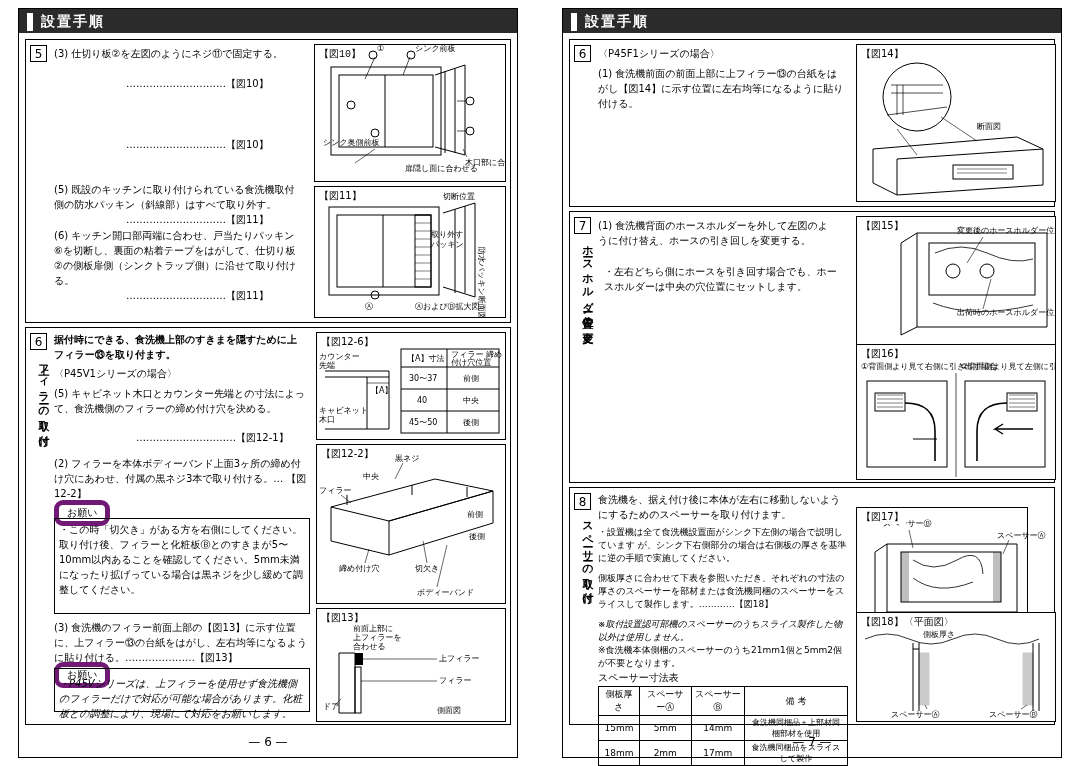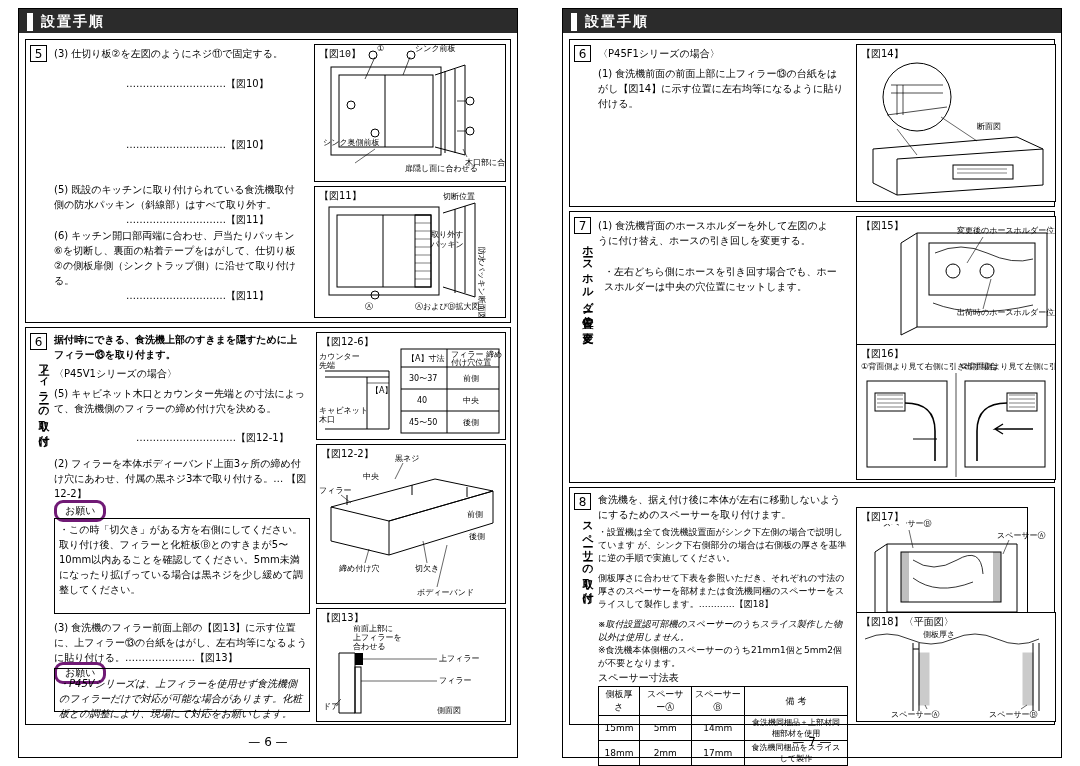--- a/index.html
+++ b/index.html
@@ -14,21 +14,21 @@
   .hdr .tabline{position:absolute;left:0;bottom:0;width:100%;height:2px;background:#fff;}
   .body{position:absolute;left:0;top:26px;width:100%;bottom:36px;}
   .sect{position:absolute;left:6px;right:6px;border:1px solid #000;box-sizing:border-box;}
   .num{position:absolute;left:4px;top:5px;width:17px;height:17px;border:1px solid #000;text-align:center;font-size:12px;line-height:17px;box-sizing:border-box;}
   .vtitle{position:absolute;left:4px;width:19px;font-size:11px;line-height:12px;writing-mode:vertical-rl;text-orientation:upright;font-weight:bold;letter-spacing:1px;}
   .txt{position:absolute;font-size:10px;line-height:15px;}
   .fig{position:absolute;border:1px solid #000;box-sizing:border-box;background:#fff;}
   .figlab{position:absolute;font-size:10px;background:#fff;padding:0 2px;border:1px solid #000;}
   .dot{letter-spacing:0px;}
   .note{position:absolute;border:1px solid #000;box-sizing:border-box;font-size:10px;line-height:15px;}
-  .notehd{position:absolute;border:3px solid #701a75;background:#fff;font-size:10px;padding:1px 8px;border-radius:9px;}
+  .notehd{position:absolute;border:5px solid #701a75;background:#fff;font-size:10px;padding:1px 8px;border-radius:9px;}
   .pg{position:absolute;bottom:8px;width:100%;text-align:center;font-size:12px;}
   table.t{border-collapse:collapse;font-size:9px;}
   table.t td,table.t th{border:1px solid #000;padding:1px 3px;font-weight:normal;text-align:center;}
   .small{font-size:9px;line-height:13px;}
   .tiny{font-size:8px;line-height:11px;}
   svg{display:block;}
   .lbl{font-size:8px;}
 </style>
 </head>
 <body>

